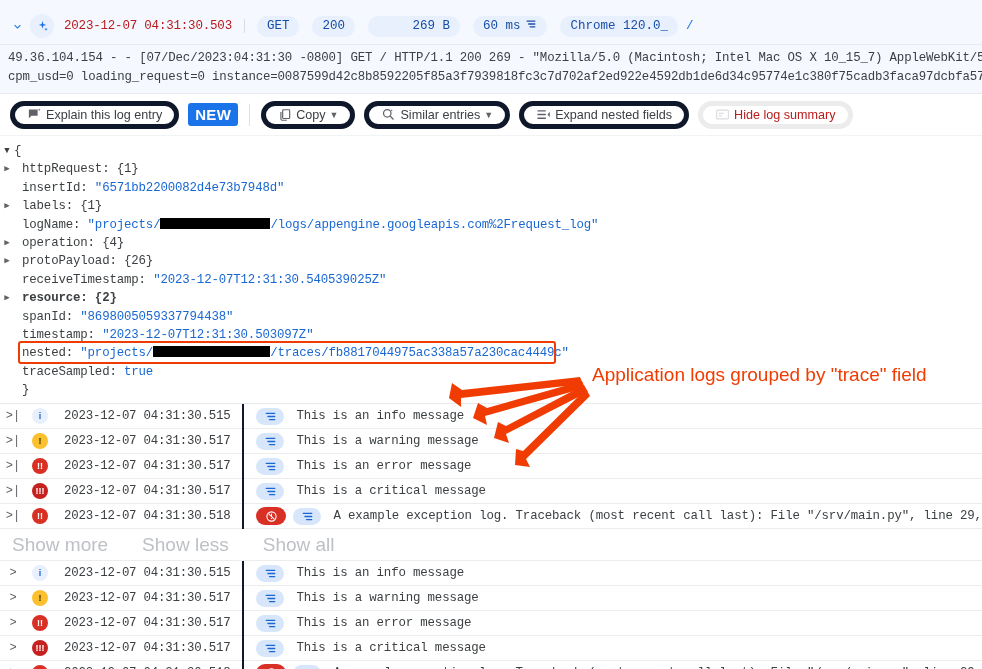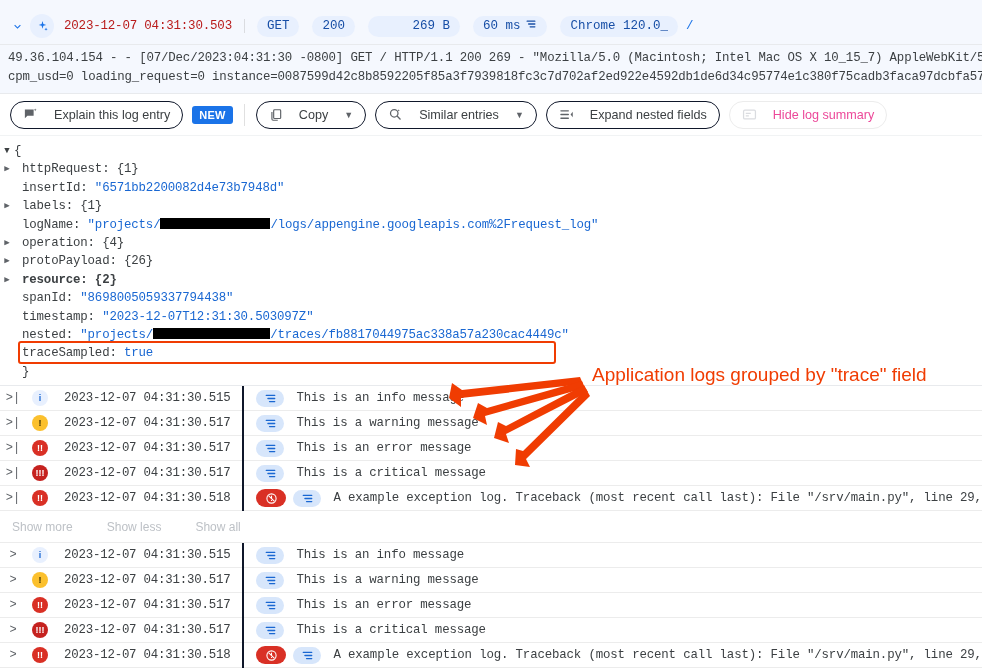--- a/index.html
+++ b/index.html
@@ -49,29 +49,29 @@
     font-family:"Liberation Mono", monospace; font-size:12.4px; color:#3c4043;
     white-space:pre; line-height:19px; letter-spacing:-0.15px;
   }
 
   
   .toolbar {
     display:flex; align-items:center; gap:9px; height:42px; padding:0 10px;
     background:#fff; border-bottom:1px solid #f1f3f4;
   }
   .tbtn {
-    display:flex; align-items:center; gap:16px; height:28px; padding:0 12px;
-    border:1px solid #0f172a; border-radius:15px; background:#fff;
+    display:flex; align-items:center; gap:4px; height:28px; padding:0 12px;
+    border:5px solid #0f172a; border-radius:15px; background:#fff;
     font-size:12.6px; color:#3c4043; white-space:nowrap; cursor:pointer;
   }
-  .tbtn.disabled { color:#ec4899; border-color:#ececec; cursor:default; }
+  .tbtn.disabled { color:#b91c1c; border-color:#ececec; cursor:default; }
   .tbtn .ic { display:flex; align-items:center; color:#5f6368; }
   .tbtn.disabled .ic { color:#dadce0; }
   .badge-new {
-    background:#1a73e8; color:#fff; font-size:11px; font-weight:bold;
+    background:#1a73e8; color:#fff; font-size:15px; font-weight:bold;
     border-radius:3px; padding:3px 7px; letter-spacing:0.3px; cursor:pointer;
   }
   .tb-sep { width:1px; height:22px; background:#e0e0e0; margin:0 2px; }
   .caret-dn { font-size:9px; color:#5f6368; }
 
   
   .json-wrap { padding:6px 0 4px 0; background:#fff; position:relative; }
   .jrow {
     display:flex; align-items:flex-start; height:18.4px;
     font-family:"Liberation Mono", monospace; font-size:12.4px; line-height:18.4px;
@@ -122,21 +122,21 @@
   }
   .exc-icon {
     background:#d93025; color:#fff; border-radius:9px; width:30px; height:18px;
     display:flex; align-items:center; justify-content:center; cursor:pointer;
   }
   .lrow .msg { padding-left:12px; overflow:hidden; letter-spacing:-0.15px; }
 
   .showrow {
     display:flex; align-items:center; gap:34px; height:32px; padding-left:12px;
     background:#fff; border-bottom:1px solid #ececec;
-    font-family:"Liberation Sans", sans-serif; font-size:12px; color:#bdc1c6;
+    font-family:"Liberation Sans", sans-serif; font-size:19px; color:#bdc1c6;
   }
   .showrow span { cursor:pointer; }
 
   
   .anno { position:absolute; left:0; top:0; width:982px; height:669px; pointer-events:none; }
   .anno-text {
     position:absolute; left:592px; top:363px;
     color:#f03c02; font-family:"Liberation Sans", sans-serif;
     font-size:19px; white-space:nowrap;
     text-shadow: 0 0 2px #fff, 1px 1px 2px #fff, -1px -1px 2px #fff;
@@ -247,20 +247,21 @@
       <span class="jtog open">▼</span>
       <span class="jkey">{</span>
     </div>
     <div id="json-rows">
         <div class="jrow"><span class="jtog">▶</span><span style="padding-left: 8px;"><span class="jkey">httpRequest: </span><span class="jcount">{1}</span></span></div>
         <div class="jrow"><span class="jtog"></span><span style="padding-left: 8px;"><span class="jkey">insertId: </span><span class="jval">"6571bb2200082d4e73b7948d"</span></span></div>
         <div class="jrow"><span class="jtog">▶</span><span style="padding-left: 8px;"><span class="jkey">labels: </span><span class="jcount">{1}</span></span></div>
         <div class="jrow"><span class="jtog"></span><span style="padding-left: 8px;"><span class="jkey">logName: </span><span class="jstr">"projects/</span><span class="redact" style="width: 110px;"></span><span class="jstr">/logs/appengine.googleapis.com%2Frequest_log"</span></span></div>
         <div class="jrow"><span class="jtog">▶</span><span style="padding-left: 8px;"><span class="jkey">operation: </span><span class="jcount">{4}</span></span></div>
         <div class="jrow"><span class="jtog">▶</span><span style="padding-left: 8px;"><span class="jkey">protoPayload: </span><span class="jcount">{26}</span></span></div>
+        <div class="jrow"><span class="jtog"></span><span style="padding-left: 8px;"><span class="jkey">receiveTimestamp: </span><span class="jval">"2023-12-07T12:31:30.540539025Z"</span></span></div>
         <div class="jrow"><span class="jtog">▶</span><span style="padding-left: 8px; font-weight: bold;"><span class="jkey">resource: </span><span class="jcount">{2}</span></span></div>
         <div class="jrow"><span class="jtog"></span><span style="padding-left: 8px;"><span class="jkey">spanId: </span><span class="jval">"8698005059337794438"</span></span></div>
         <div class="jrow"><span class="jtog"></span><span style="padding-left: 8px;"><span class="jkey">timestamp: </span><span class="jval">"2023-12-07T12:31:30.503097Z"</span></span></div>
         <div class="jrow" id="trace-row"><span class="jtog"></span><span style="padding-left: 8px;"><span class="jkey">nested: </span><span class="jstr">"projects/</span><span class="redact" style="width: 117px;"></span><span class="jstr">/traces/fb8817044975ac338a57a230cac4449c"</span></span></div>
         <div class="jrow"><span class="jtog"></span><span style="padding-left: 8px;"><span class="jkey">traceSampled: </span><span class="jval">true</span></span></div>
       </div>
     <div class="jrow">
       <span class="jtog"></span>
       <span class="jkey" style="padding-left:8px">}</span>
     </div>

